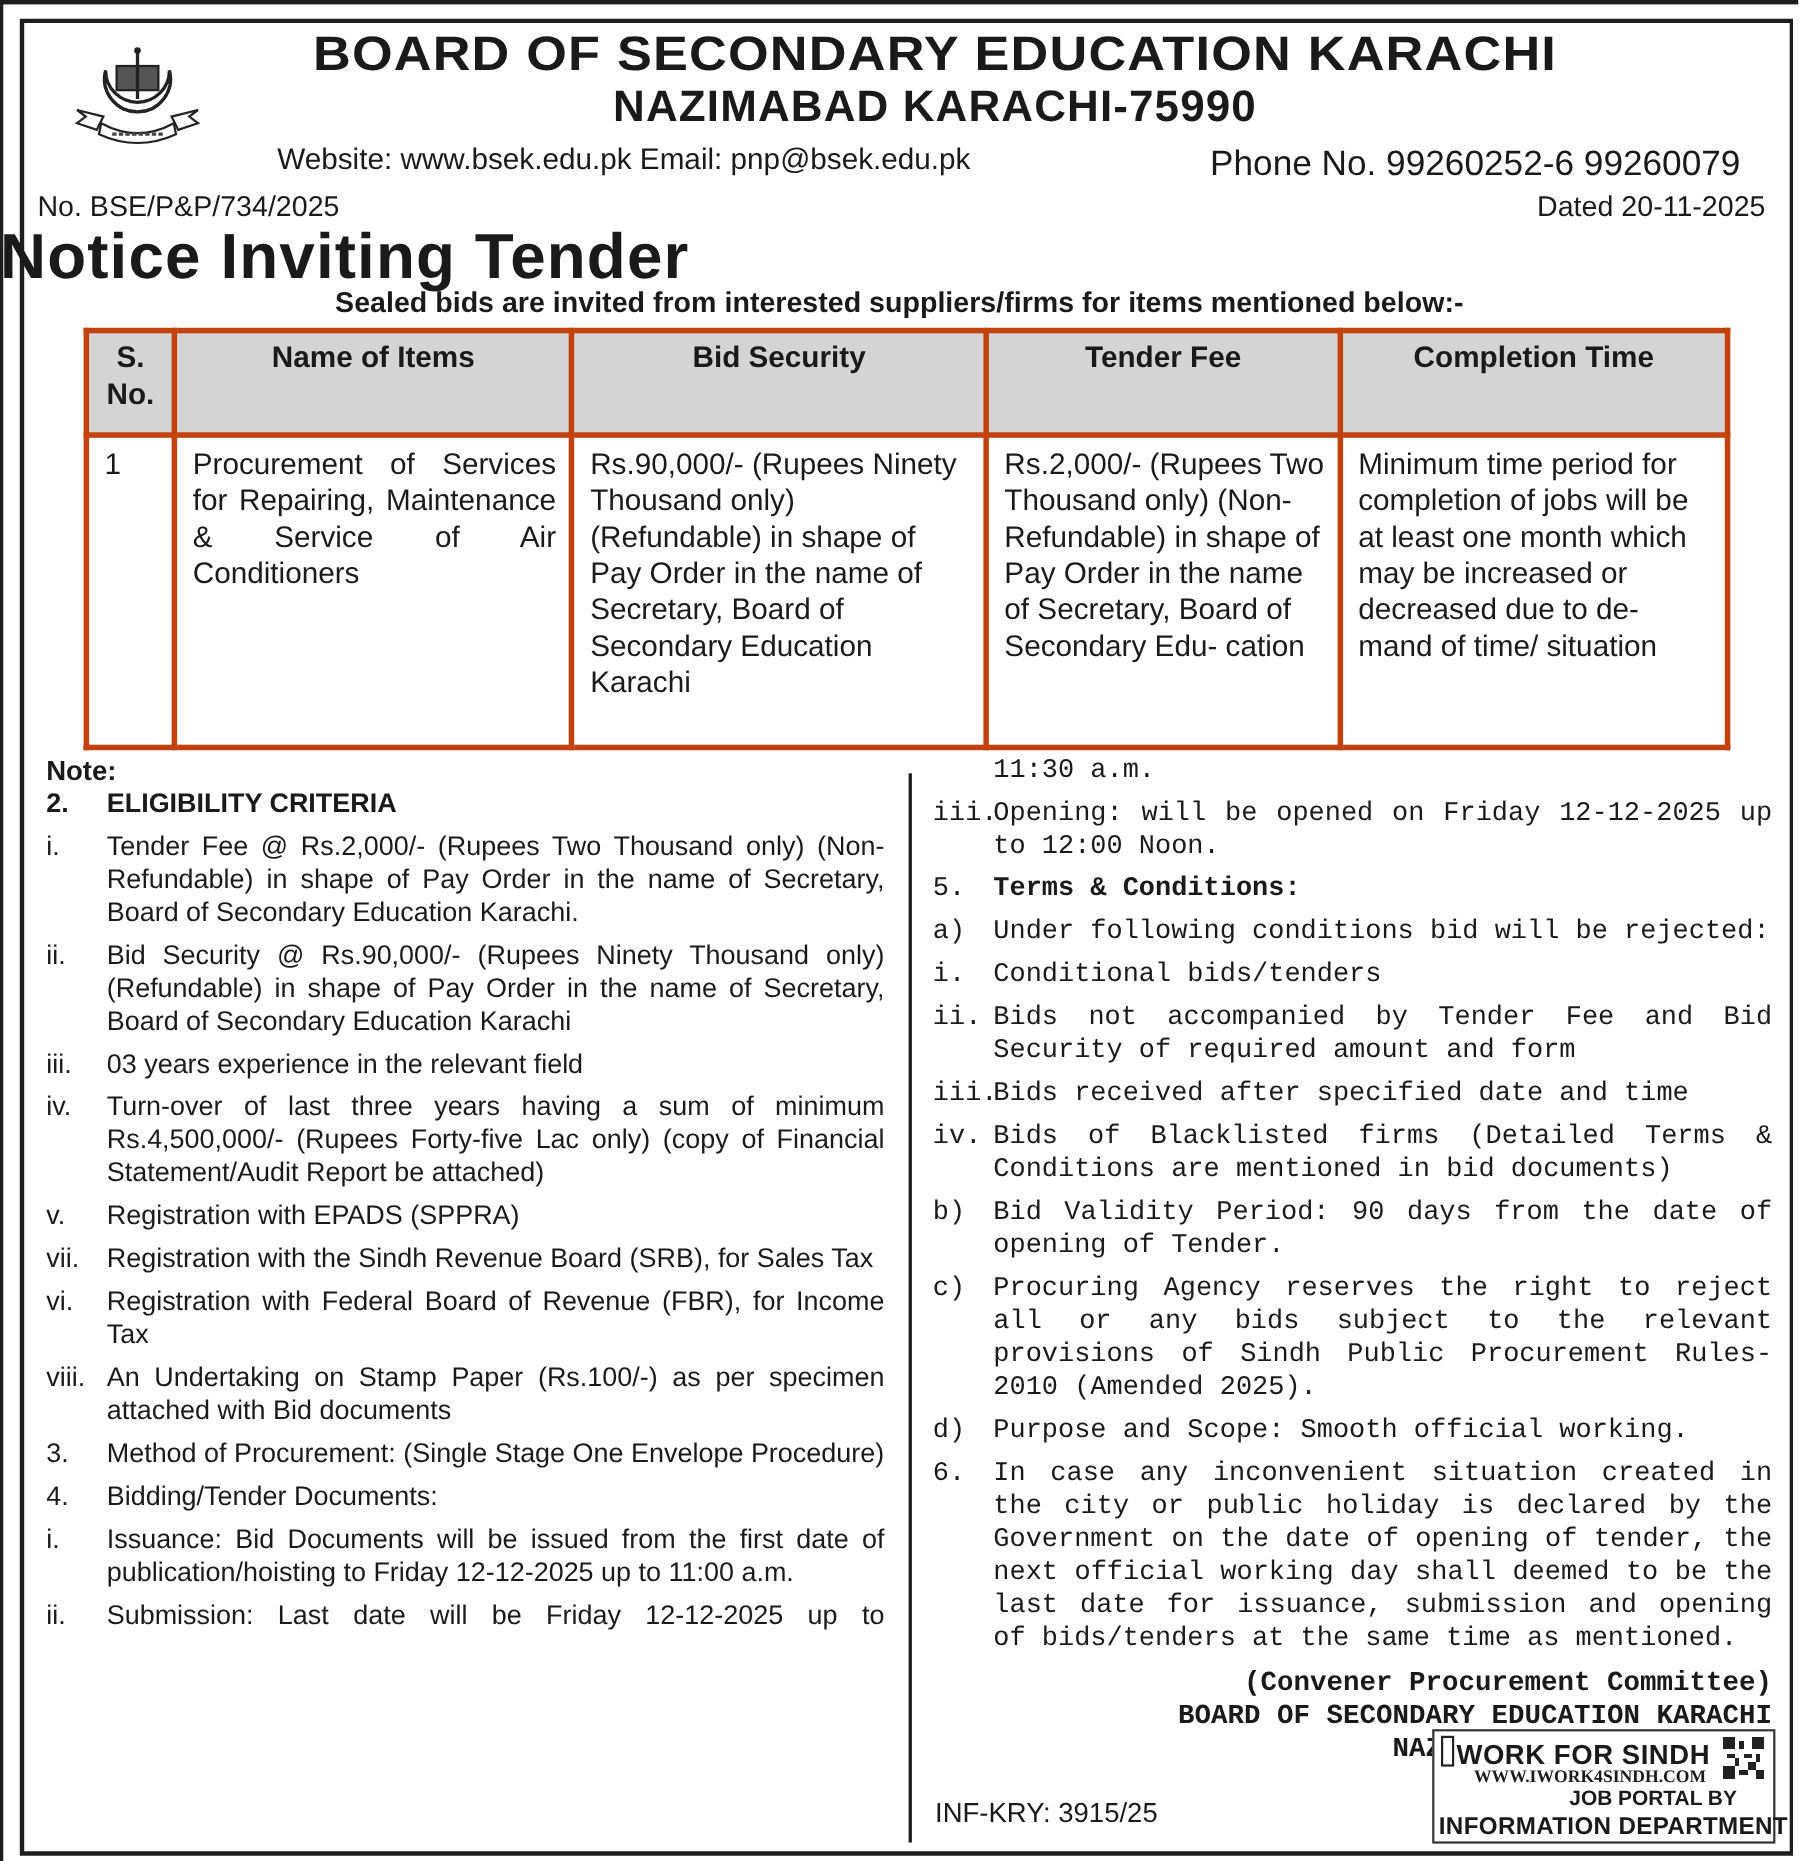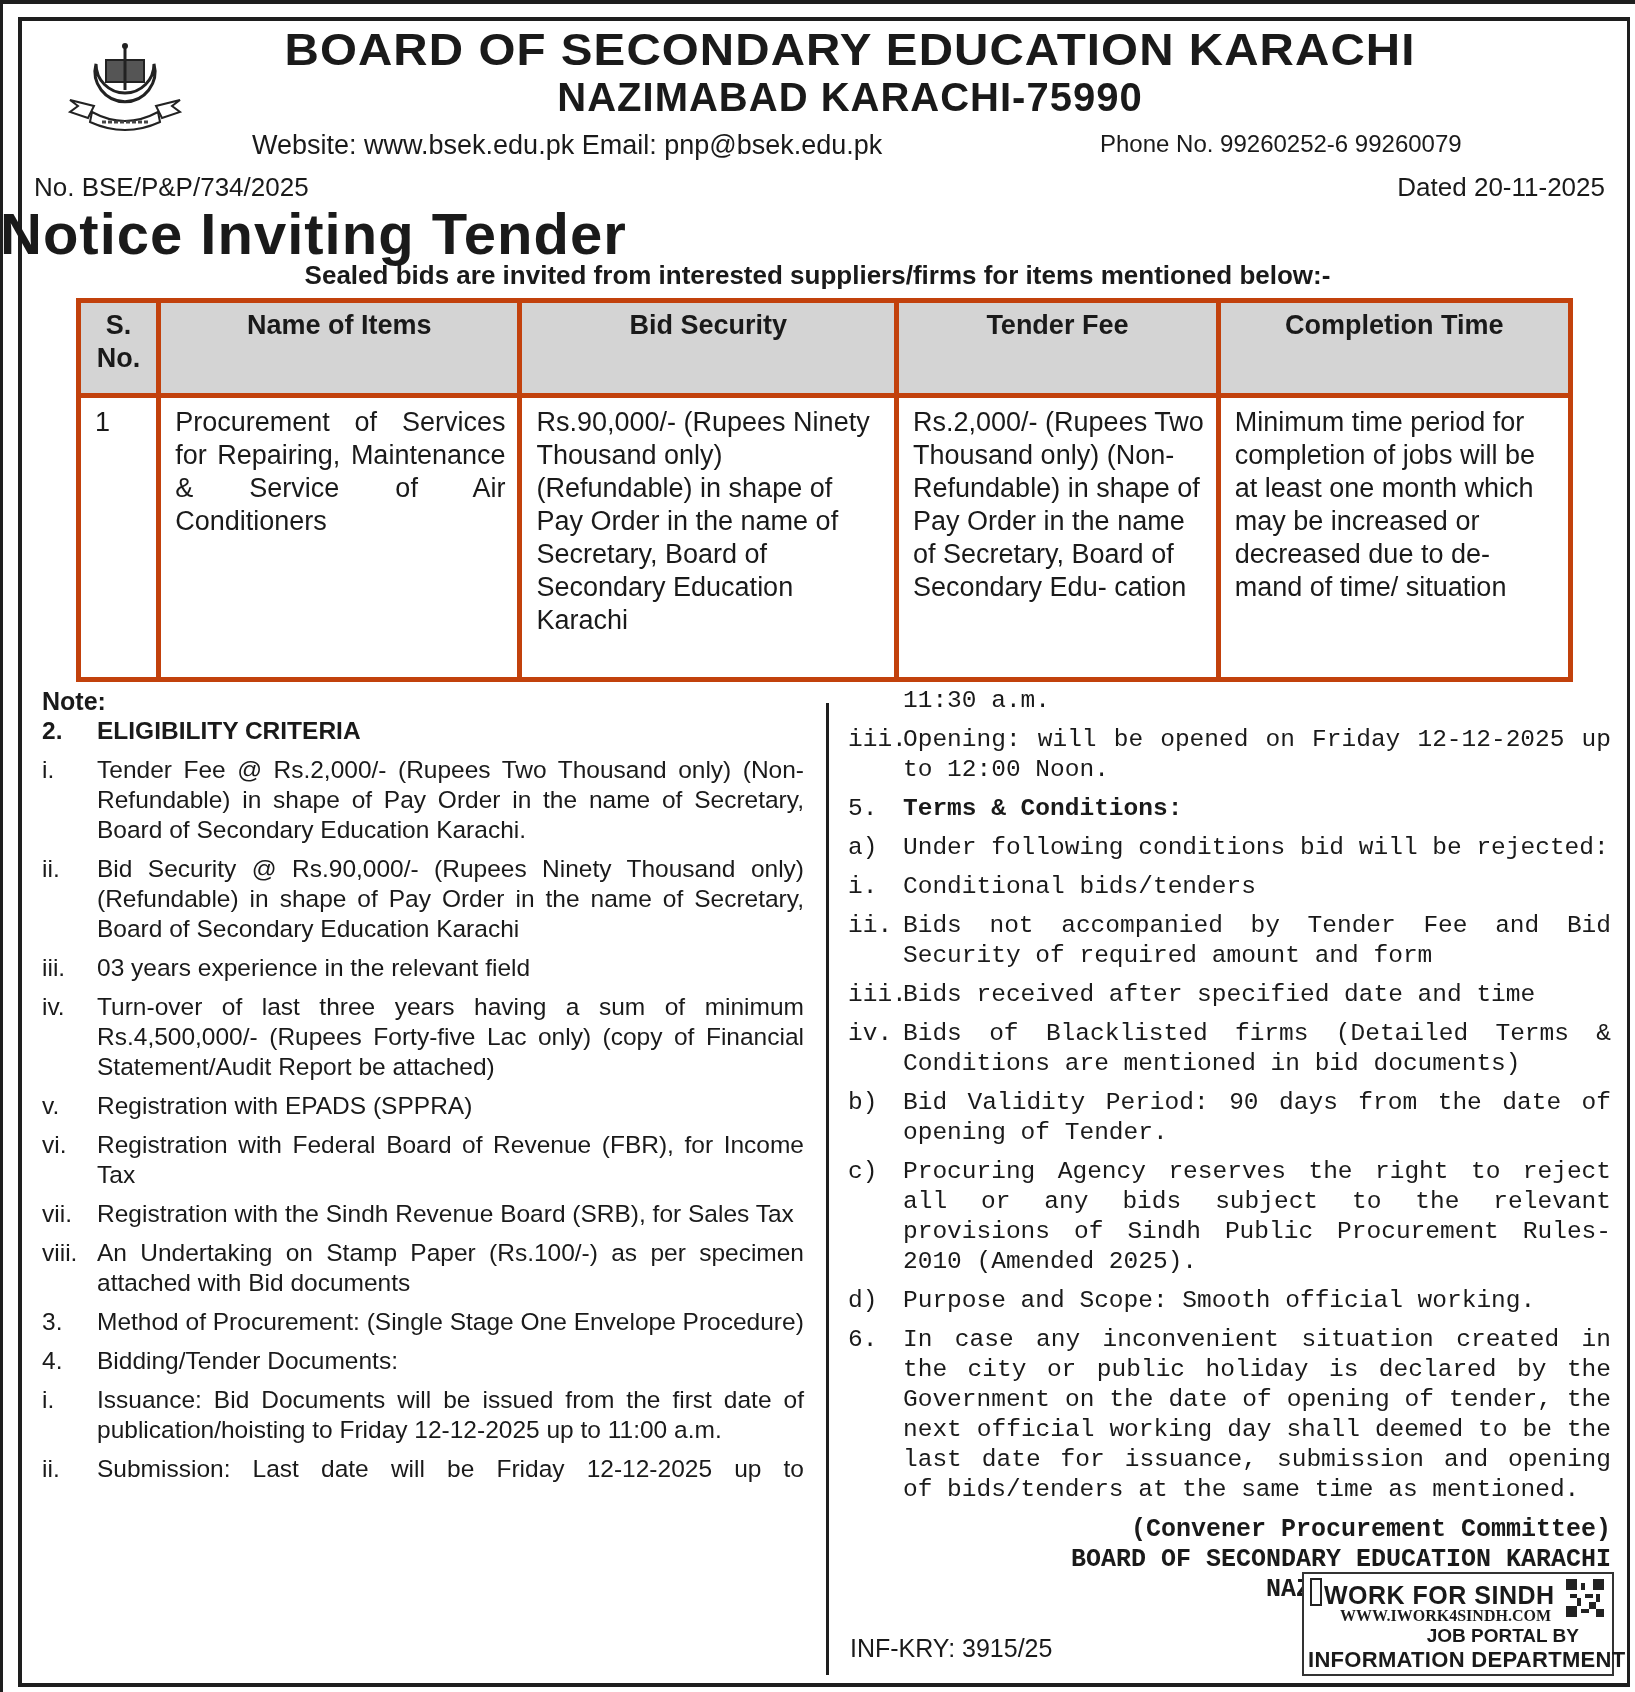--- a/index.html
+++ b/index.html
@@ -13,21 +13,21 @@
     position: absolute; left: 18px; top: 17px; width: 1605px; height: 1662px;
     border: 4px solid #1e1e1e; border-right-width: 3px; background: #fff;
   }
   .abs { position: absolute; }
 
   
   .logo { left: 66px; top: 38px; width: 118px; height: 98px; }
   .org-name { left: 200px; width: 1300px; text-align: center; top: 25px; font-size: 44px; font-weight: bold; letter-spacing: 1px; transform: scaleX(1.08); transform-origin: center; white-space: nowrap; }
   .org-addr { left: 200px; width: 1300px; text-align: center; top: 75px; font-size: 40px; font-weight: bold; letter-spacing: 1px; white-space: nowrap; }
   .contact-web { left: 252px; top: 130px; font-size: 27px; white-space: nowrap; }
-  .contact-phone { left: 1100px; top: 130px; font-size: 24px; white-space: nowrap; }
+  .contact-phone { left: 1100px; top: 130px; font-size: 32px; white-space: nowrap; }
   .ref-no { left: 34px; top: 172px; font-size: 26px; white-space: nowrap; }
   .ref-date { right: 30px; top: 172px; font-size: 26px; white-space: nowrap; }
   .notice-title { left: 0; width: 1635px; top: 200px; font-size: 58px; font-weight: bold; letter-spacing: 1px; white-space: nowrap; }
   .notice-sub { left: 0; width: 1635px; text-align: center; top: 260px; font-size: 26px; font-weight: bold; white-space: nowrap; }
 
   
   table.items {
     position: absolute; left: 76px; top: 298px; width: 1497px;
     border-collapse: collapse; font-size: 27px; line-height: 33px;
   }
@@ -139,26 +139,26 @@
   </div>
   <div class="item">
     <span class="num">iv.</span>
     <span class="txt">Turn-over of last three years having a sum of minimum Rs.4,500,000/- (Rupees Forty-five Lac only) (copy of Financial Statement/Audit Report be attached)</span>
   </div>
   <div class="item">
     <span class="num">v.</span>
     <span class="txt">Registration with EPADS (SPPRA)</span>
   </div>
   <div class="item">
+    <span class="num">vii.</span>
+    <span class="txt">Registration with the Sindh Revenue Board (SRB), for Sales Tax</span>
+  </div>
+  <div class="item">
     <span class="num">vi.</span>
     <span class="txt">Registration with Federal Board of Revenue (FBR), for Income Tax</span>
-  </div>
-  <div class="item">
-    <span class="num">vii.</span>
-    <span class="txt">Registration with the Sindh Revenue Board (SRB), for Sales Tax</span>
   </div>
   <div class="item">
     <span class="num">viii.</span>
     <span class="txt">An Undertaking on Stamp Paper (Rs.100/-) as per specimen attached with Bid documents</span>
   </div>
 
   <div class="item">
     <span class="num">3.</span>
     <span class="txt">Method of Procurement: (Single Stage One Envelope Procedure)</span>
   </div>

